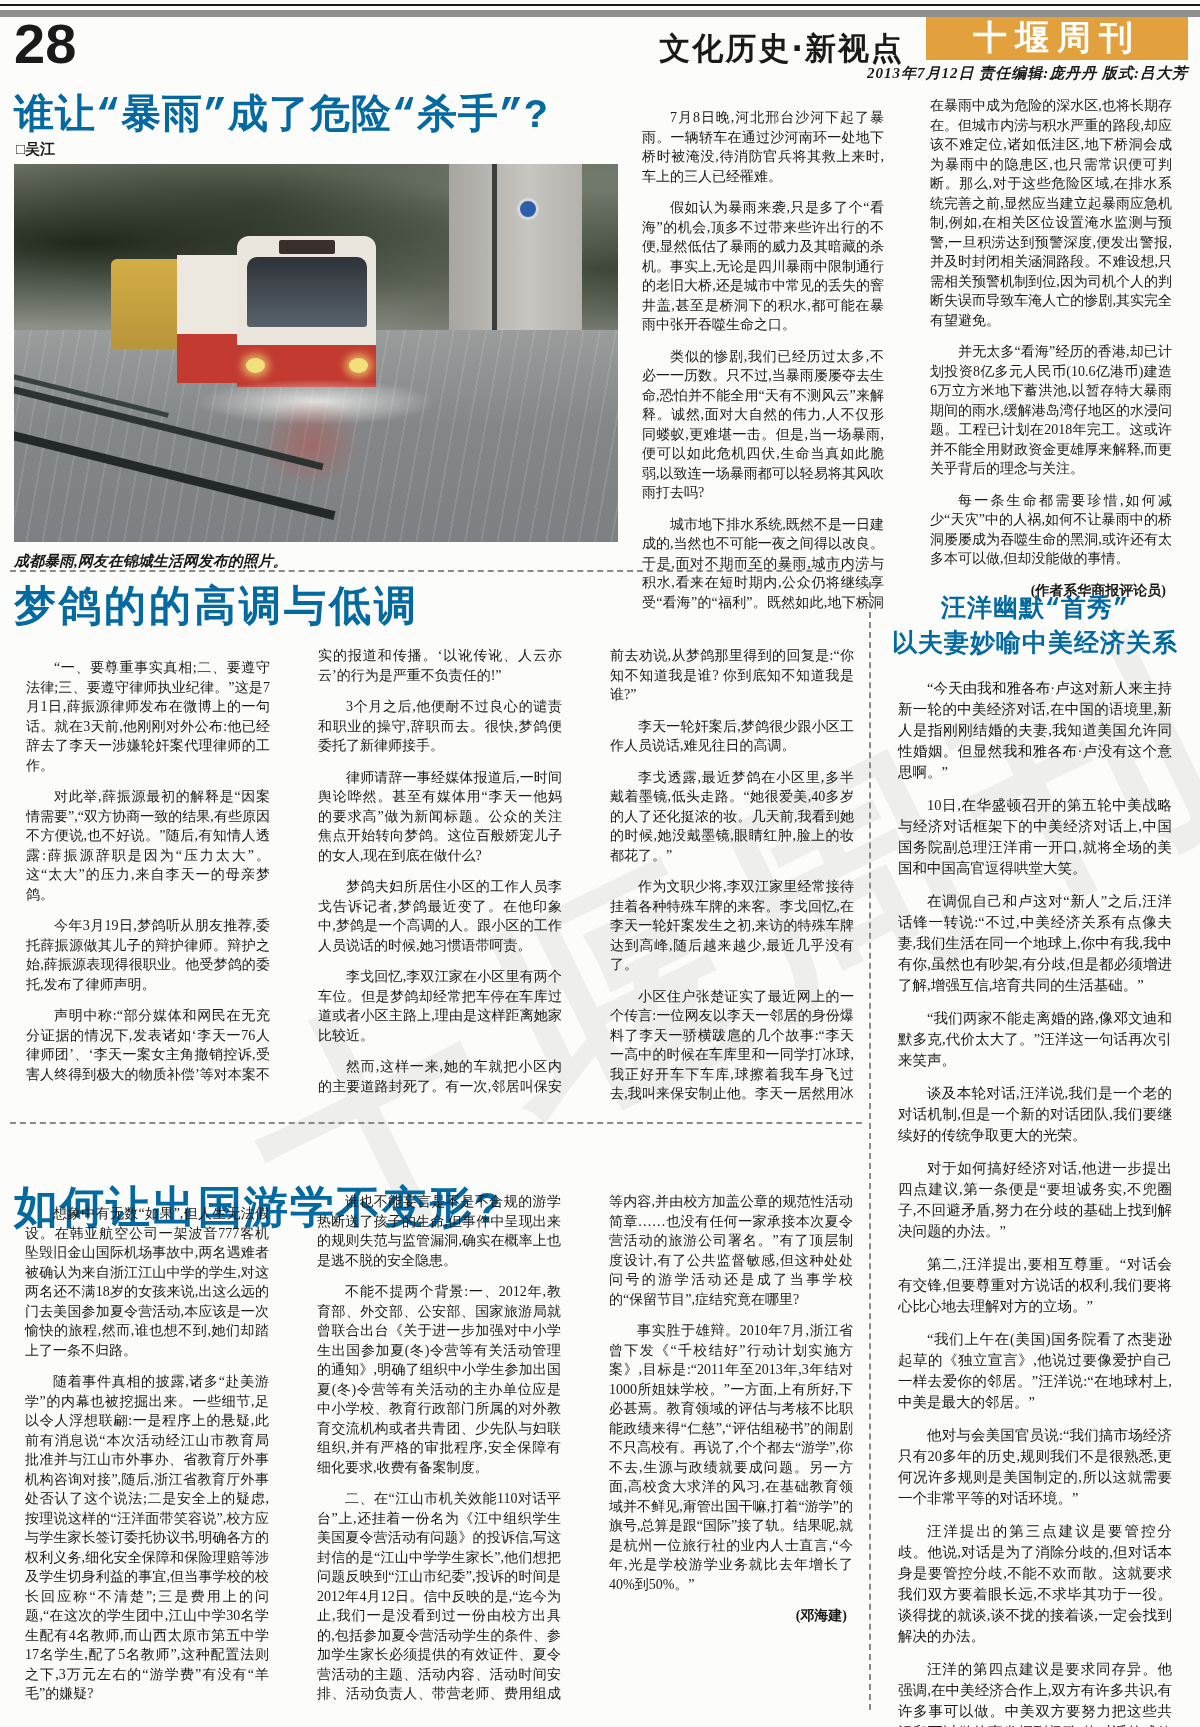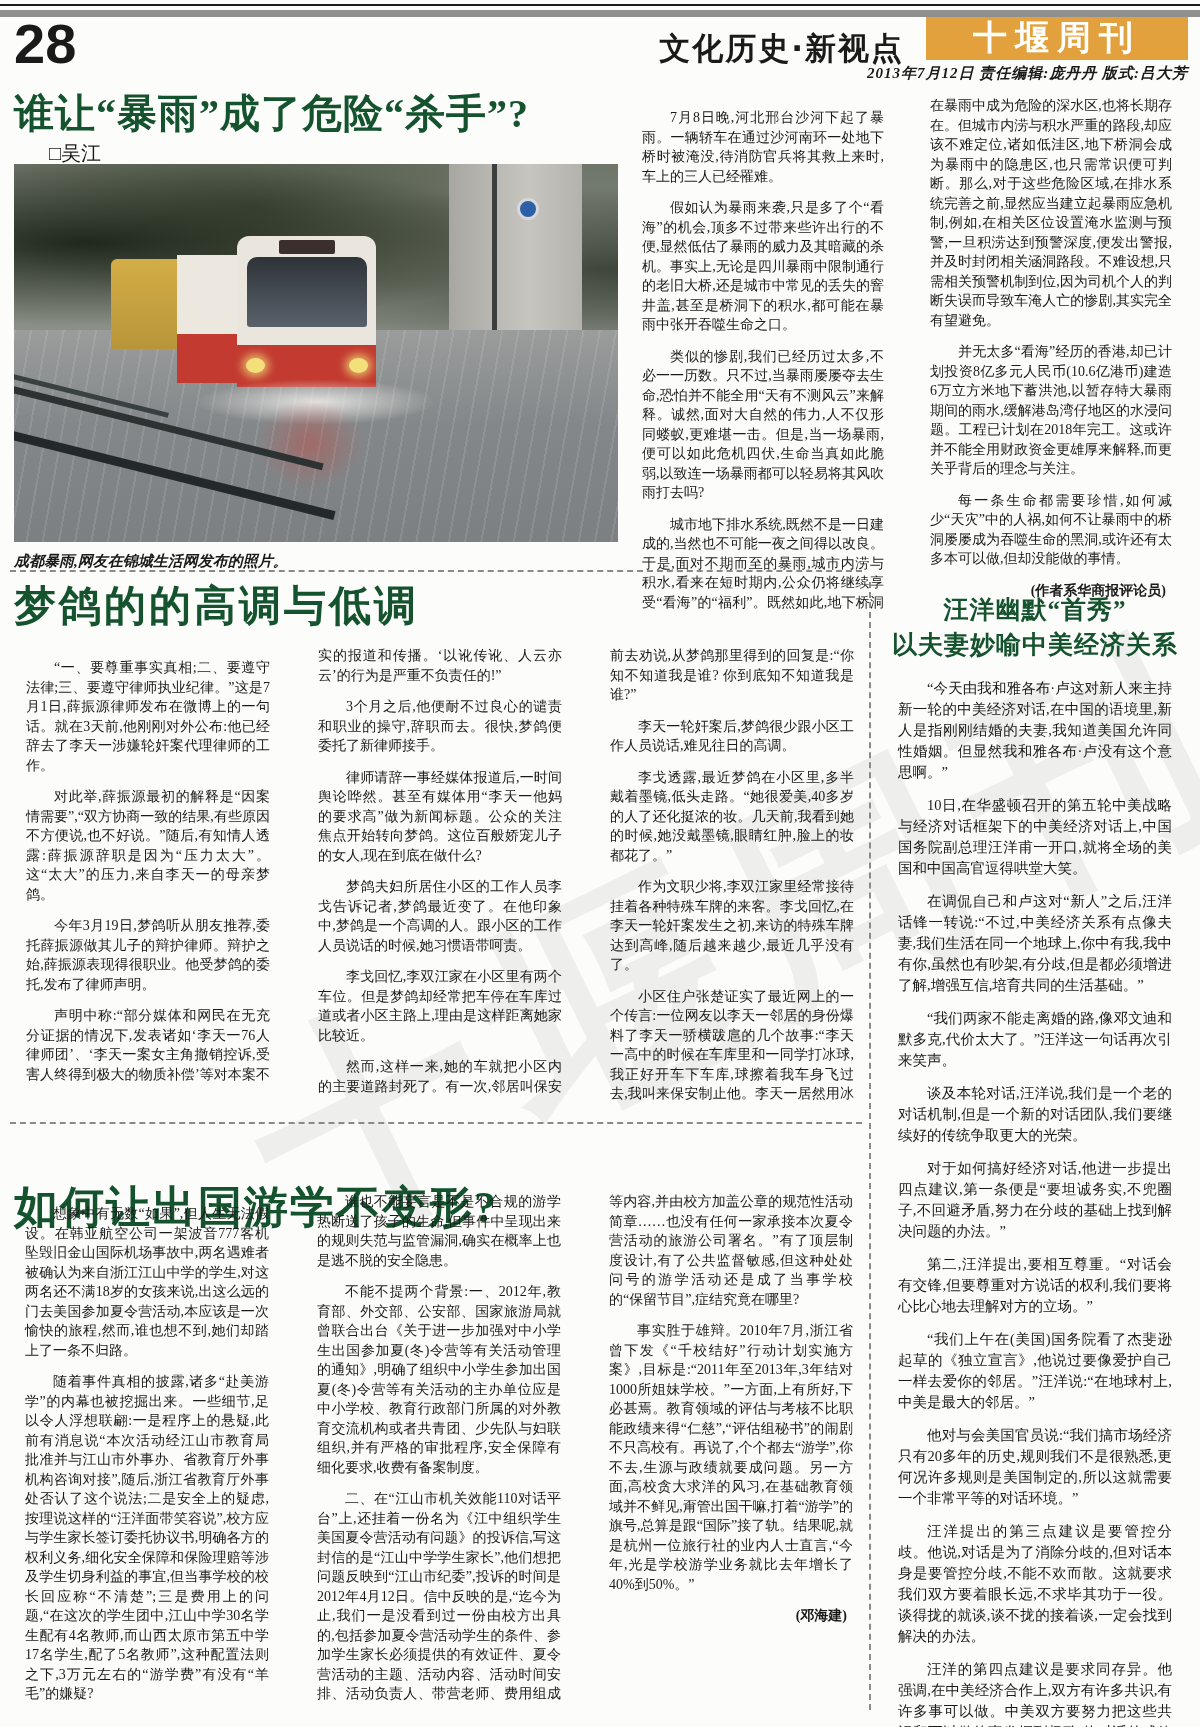--- a/index.html
+++ b/index.html
@@ -18,24 +18,24 @@
   .section-title{top:28px;right:296px;font-size:31px;font-weight:900;letter-spacing:2px;
     font-family:"DejaVu Sans","Liberation Sans",sans-serif;}
   .masthead{top:14px;right:12px;width:262px;height:46px;color:#fff;
     font-size:34px;font-weight:900;line-height:46px;text-align:center;letter-spacing:8px;
     font-family:"DejaVu Sans","Liberation Sans",sans-serif;}
   .dateline{top:64px;right:12px;font-size:15px;font-weight:700;font-style:italic;letter-spacing:1px;}
   
   .body-text{font-size:14px;line-height:19.5px;text-align:justify;}
   .body-text p{margin:12px;text-indent:2em;}
   .body-text p.sig{text-align:right;text-indent:0;font-weight:700;padding-right:6px;}
-  h1,h2,h3{margin:0;font-family:Liberation Serif, serif;color:#14532d;}
+  h1,h2,h3{margin:0;font-family:Liberation Mono, monospace;color:#0369a1;}
   
   .storm-title{top:86px;left:14px;font-size:40px;font-weight:900;letter-spacing:1px;}
-  .storm-author{top:140px;left:16px;font-size:20px;font-weight:400;margin-left:33px;}
+  .storm-author{top:140px;left:16px;font-size:15px;font-weight:700;}
   .storm-body{top:96px;left:630px;width:554px;column-count:2;column-gap:22px;}
   .photo{top:164px;left:14px;width:604px;height:378px;background:#8e938d;overflow:hidden;}
   .caption{top:552px;left:14px;width:604px;font-size:15px;font-weight:700;font-style:italic;}
   
   .ph{position:absolute;}
   .ph-trees{left:0;top:0;width:100%;height:46%;
     background:
       radial-gradient(ellipse at 12% 45%, rgba(28,36,24,.95), transparent 62%),
       radial-gradient(ellipse at 40% 25%, rgba(66,76,56,.85), transparent 55%),
       radial-gradient(ellipse at 62% 55%, rgba(130,136,120,.55), transparent 60%),

